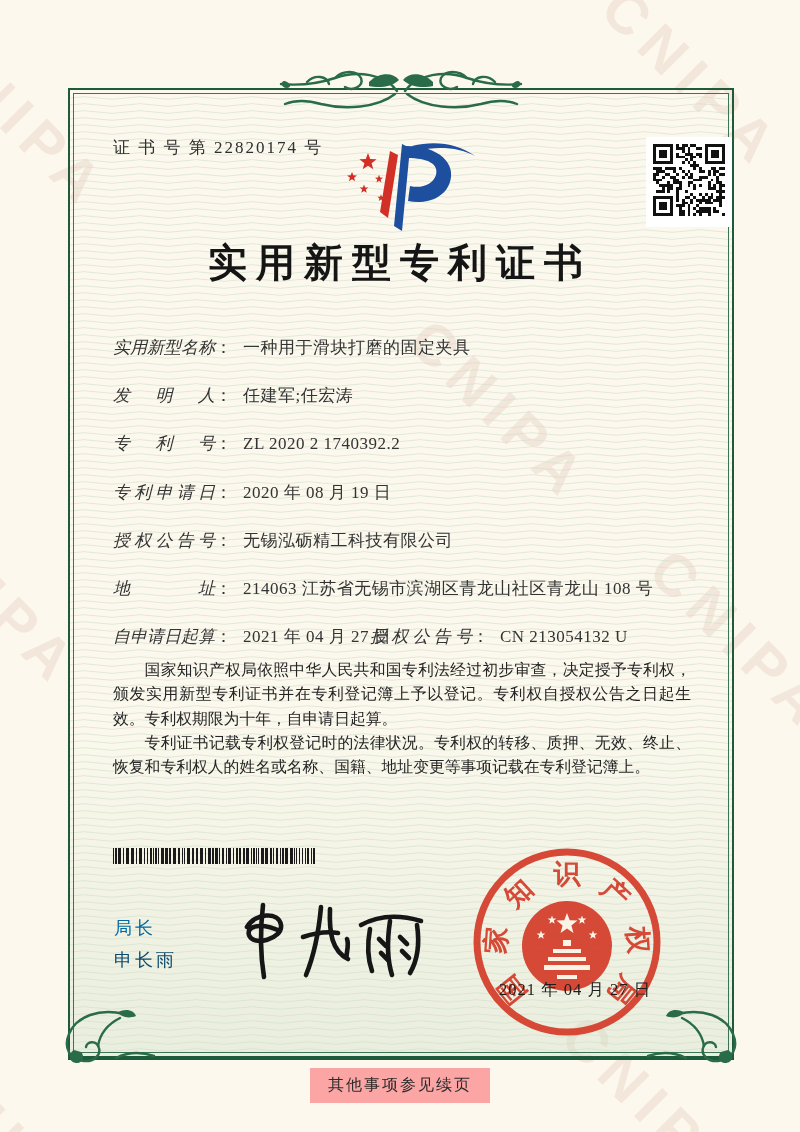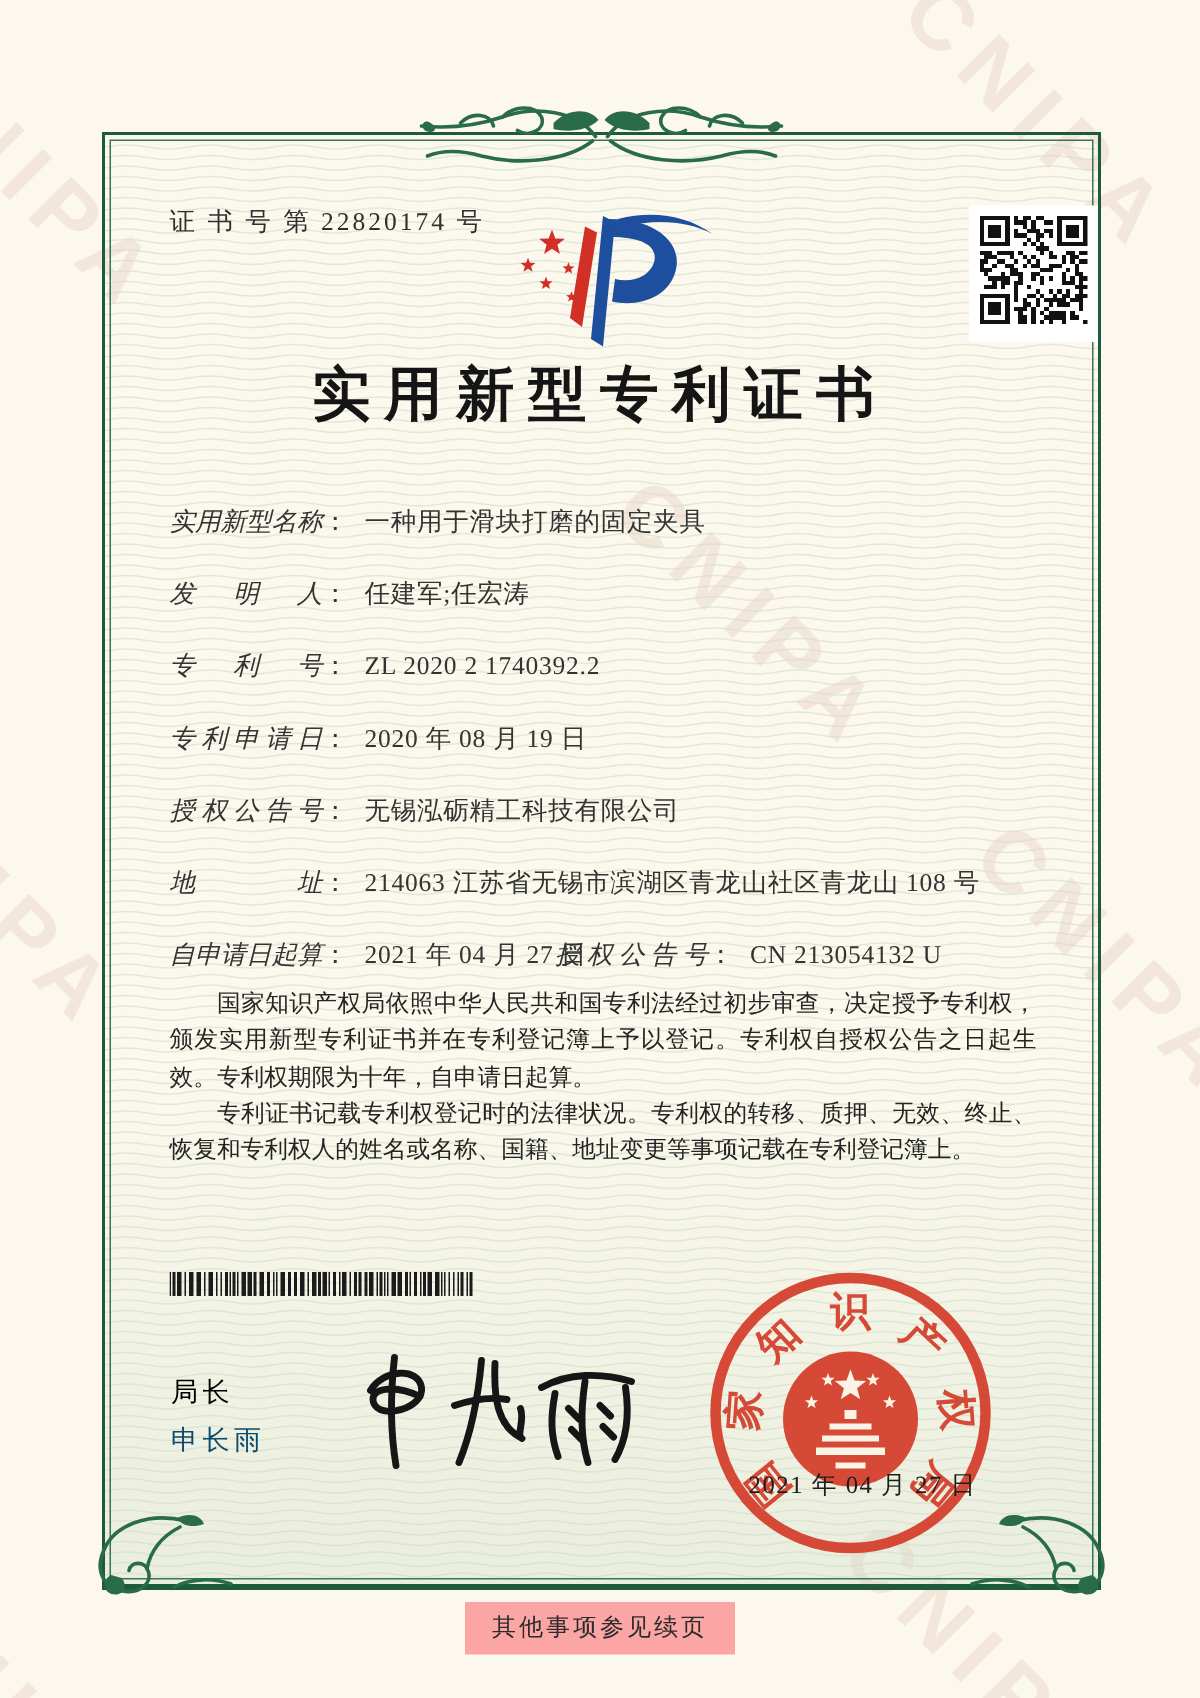--- a/index.html
+++ b/index.html
@@ -32,21 +32,21 @@
   .flabel{display:inline-block;width:102px;text-align:justify;text-align-last:justify;vertical-align:bottom;font-style:italic;}
   .fcolon{margin-right:11px;}
   .fvalue{letter-spacing:0.5px;}
   .grant2{position:absolute;left:257px;top:0;}
   .paras{position:absolute;left:113px;top:658px;width:578px;font-size:15.8px;line-height:24.3px;
          text-align:justify;color:#242424;}
   .paras p{margin:0;text-indent:2em;}
   .barcode{position:absolute;left:113px;top:848px;}
   .barcode rect{fill:#1b1b1b;}
   .signer-title{position:absolute;left:114px;top:916px;font-size:18px;letter-spacing:3px;
-         font-family:"Liberation Sans","DejaVu Sans",sans-serif;color:#000000;}
+         font-family:"Liberation Sans","DejaVu Sans",sans-serif;color:#0369a1;}
   .signer-name{position:absolute;left:114px;top:948px;font-size:18px;letter-spacing:3px;
          font-family:"Liberation Sans","DejaVu Sans",sans-serif;color:#0c4a6e;}
   .sig-svg{position:absolute;left:233px;top:893px;}
   .sig-svg path{stroke:#161616;stroke-width:4.6;fill:none;stroke-linecap:round;stroke-linejoin:round;}
   .seal-svg{position:absolute;left:467px;top:842px;opacity:.93;}
   .seal-ring{stroke:#d43d2a;stroke-width:7;fill:none;}
   .seal-red{fill:#d43d2a;}
   .seal-cream{fill:#fbf5e7;}
   #seal-ring-text text{font:700 27px "Liberation Serif","DejaVu Serif",serif;fill:#d43d2a;}
   .seal-date{position:absolute;left:499px;top:979px;font-size:16.5px;letter-spacing:1px;color:#1d1d1d;}

